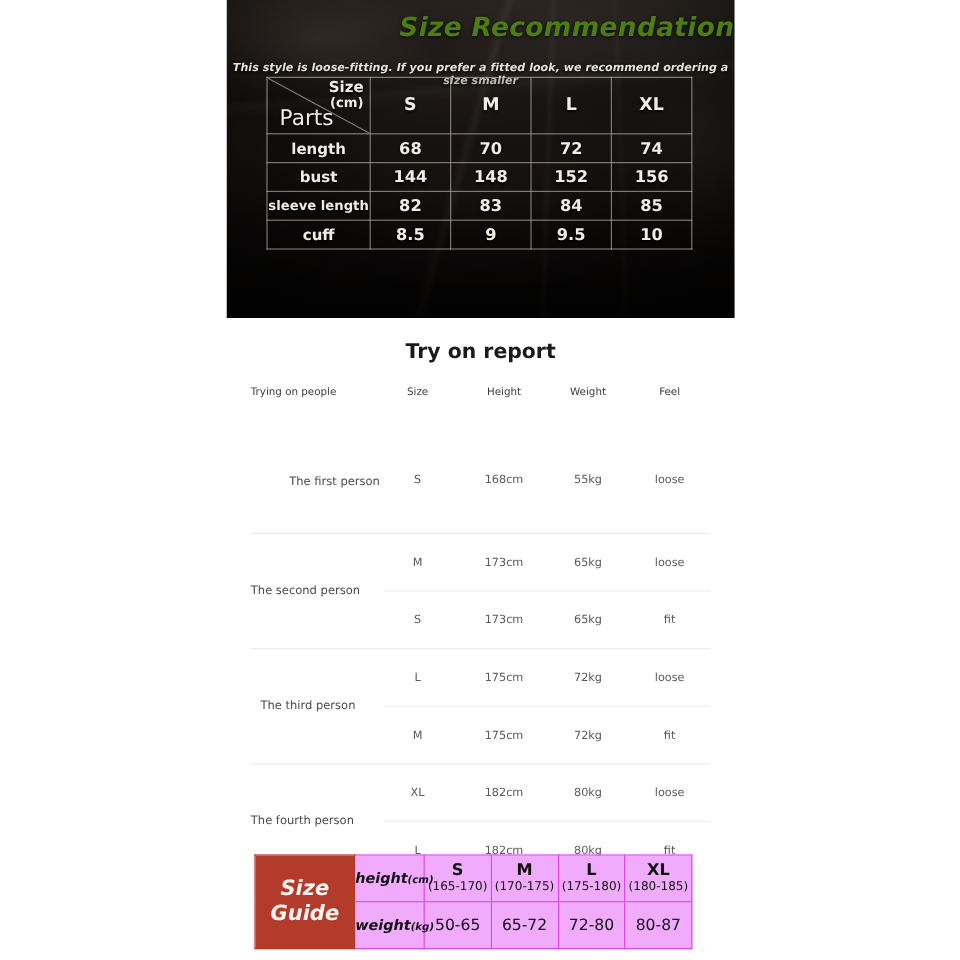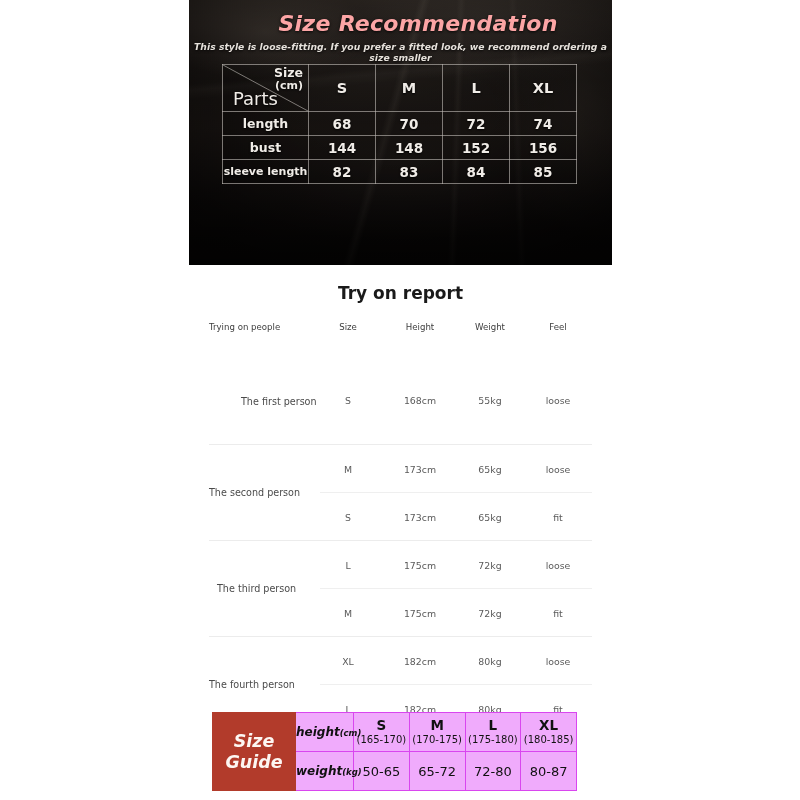--- a/index.html
+++ b/index.html
@@ -56,35 +56,35 @@
   }
   .hero-inner {
     position: absolute;
     inset: 0;
   }
   .hero-title {
     position: absolute;
     left: 0;
     right: 0;
     top: 11px;
-    text-align: center;
-    color: #fca5a5;
+    text-align: right;
+    color: #4d7c0f;
     font-size: 22px;
     font-style: italic;
     font-weight: 700;
     letter-spacing: .3px;
     font-family: "DejaVu Sans", sans-serif;
     text-shadow: 0 1px 3px rgba(0,0,0,.85);
     margin-left: 35px;
   }
   .hero-sub {
     position: absolute;
     left: 0;
     right: 0;
-    top: 41px;
+    top: 51px;
     text-align: center;
     color: #e6e1db;
     font-size: 9.2px;
     font-style: italic;
     font-weight: 600;
     letter-spacing: .05px;
     font-family: "DejaVu Sans", sans-serif;
     text-shadow: 0 1px 3px rgba(0,0,0,.9);
   }
 
@@ -325,20 +325,27 @@
             <td>152</td>
             <td>156</td>
           </tr>
           <tr>
             <td class="rowhead small">sleeve length</td>
             <td>82</td>
             <td>83</td>
             <td>84</td>
             <td>85</td>
           </tr>
+          <tr>
+            <td class="rowhead">cuff</td>
+            <td>8.5</td>
+            <td>9</td>
+            <td>9.5</td>
+            <td>10</td>
+          </tr>
         </tbody>
     </table>
   </div>
 </div>
 
 <div class="report-title">Try on report</div>
 
 <div class="report">
   <div class="rep-head" id="report-head">
       <span style="left: 0px;">Trying on people</span>

